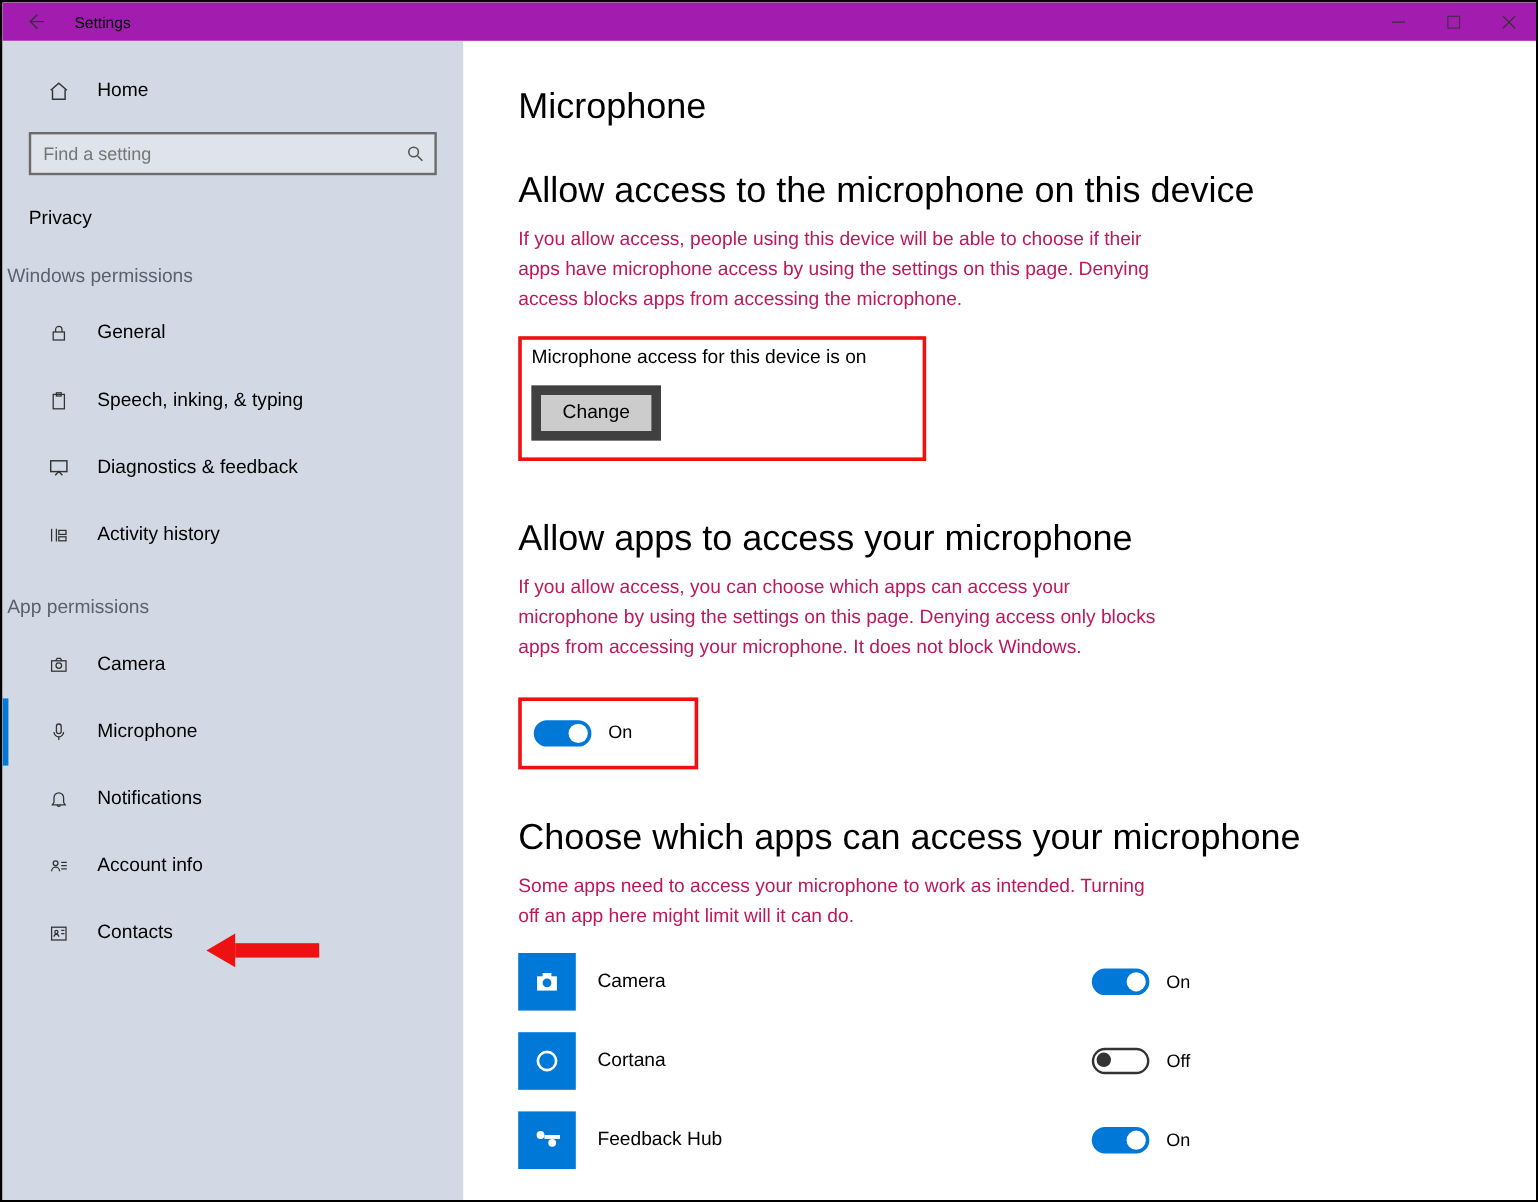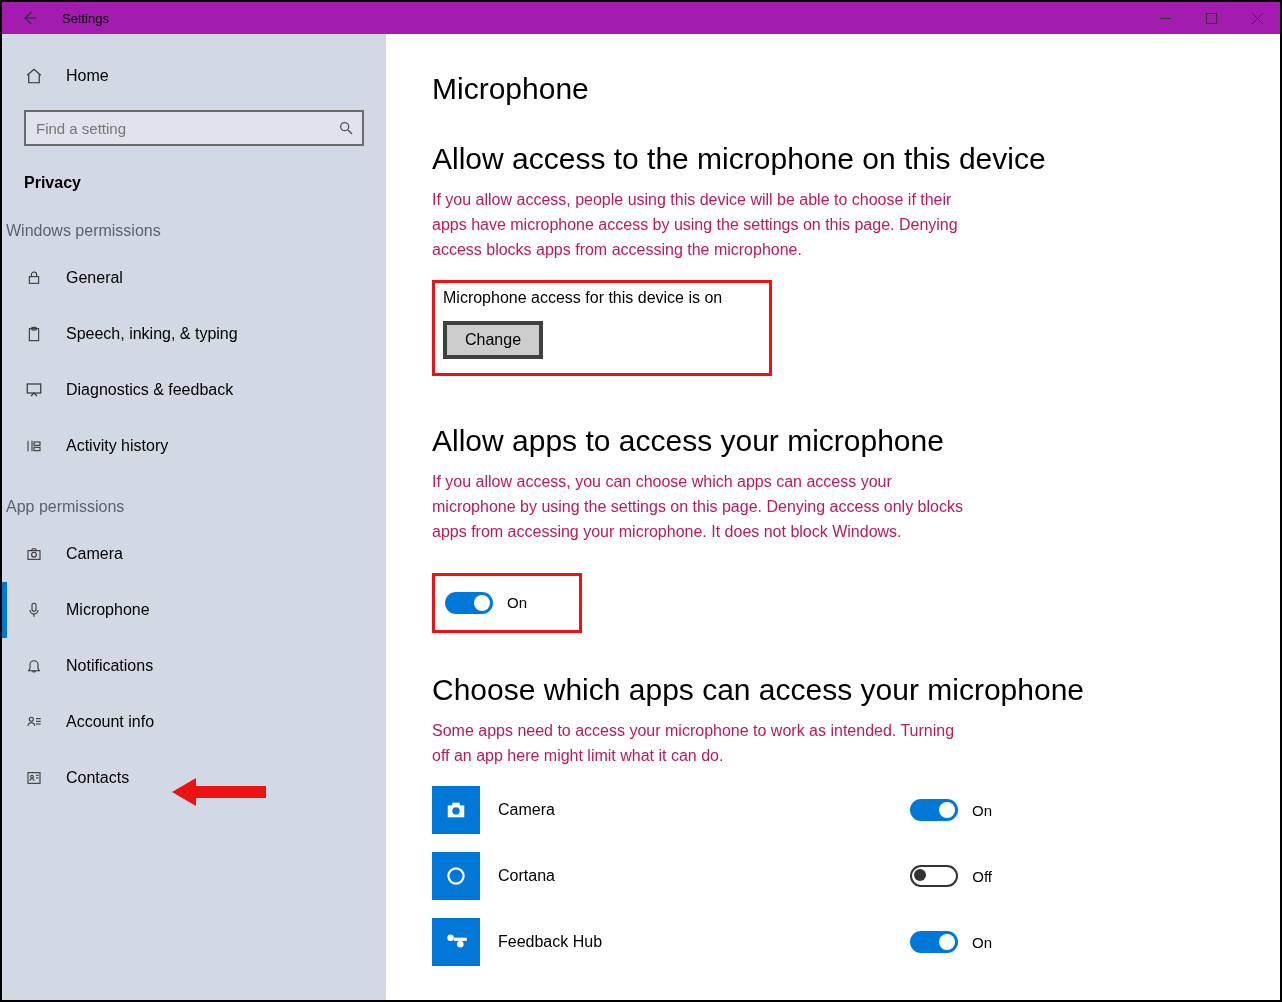--- a/index.html
+++ b/index.html
@@ -31,35 +31,35 @@
     width: 384px;
     background: #d3d9e4;
     padding: 14px 0 0 0;
     display: flex;
     flex-direction: column;
     position: relative;
   }
   .side-row {
     display: flex; align-items: center;
     height: 56px;
-    padding-left: 22px;
+    padding-left: 37px;
     gap: 22px;
     font-size: 16px;
     cursor: default;
   }
   .section-label {
     padding-left: 4px;
     color: #5a6270;
     font-size: 16px;
     margin-top: 24px;
     margin-bottom: 10px;
   }
   .category-label {
     padding-left: 22px;
-    font-weight: 700;
+    font-weight: 400;
     font-size: 16px;
     margin-top: 14px;
     margin-bottom: 6px;
   }
   .search-wrap { padding: 0 22px; margin: 6px 0 14px 0; }
   .search {
     width: 100%;
     height: 36px;
     border: 2px solid #6b6b6b;
     background: #dfe4ec;
@@ -81,21 +81,21 @@
     padding: 38px 46px 10px 46px;
     overflow-y: auto;
     position: relative;
   }
   .content-inner { position: relative; }
   h1.page-title { font-size: 30px; font-weight: 500; margin-bottom: 36px; }
   h2.sec { font-size: 30px; font-weight: 500; margin-bottom: 12px; }
   p.desc { color:#be185d; font-size:16px; line-height:1.55; max-width: 540px; margin-bottom: 18px;}
   .status-line { font-size:16px; margin-bottom:14px; }
   .change-btn {
-    background:#ccc; border:4px solid #404040; padding:6px 18px; font-size:16px;
+    background:#ccc; border:8px solid #404040; padding:6px 18px; font-size:16px;
   }
   .highlight-box { border:3px solid #e11; padding:6px 8px 14px 8px; display:inline-block; }
   .highlight-box.box1 { width: 340px; margin-bottom: 48px; }
   .highlight-box.box2 { width: 150px; margin:10px 0 40px 0; padding:16px 10px; }
   .toggle { display:flex; align-items:center; gap:14px; }
   .switch {
     width:48px; height:22px; border-radius:22px; position:relative;
   }
   .switch.on { background:#0078d7; }
   .switch.on::after { content:""; position:absolute; right:3px; top:3px; width:16px; height:16px; border-radius:50%; background:#fff; }
@@ -297,21 +297,21 @@
     <p class="desc">If you allow access, you can choose which apps can access your microphone by using the settings on this page. Denying access only blocks apps from accessing your microphone. It does not block Windows.</p>
 
     <div class="highlight-box box2">
       <div class="toggle">
         <div class="switch on"></div>
         <span>On</span>
       </div>
     </div>
 
     <h2 class="sec">Choose which apps can access your microphone</h2>
-    <p class="desc">Some apps need to access your microphone to work as intended. Turning off an app here might limit what it can do.</p>
+    <p class="desc">Some apps need to access your microphone to work as intended. Turning off an app here might limit will it can do.</p>
 
     <div class="app-row">
       <div class="app-icon">
         <svg width="26" height="22" viewBox="0 0 24 24" fill="#fff">
               <rect x="3" y="7" width="18" height="13" fill="#fff"></rect>
               <circle cx="12" cy="13" r="4" fill="#0078d7"></circle>
               <rect x="8" y="4" width="8" height="4" fill="#fff"></rect>
             </svg>
       </div>
       <div class="app-name">Camera</div>

